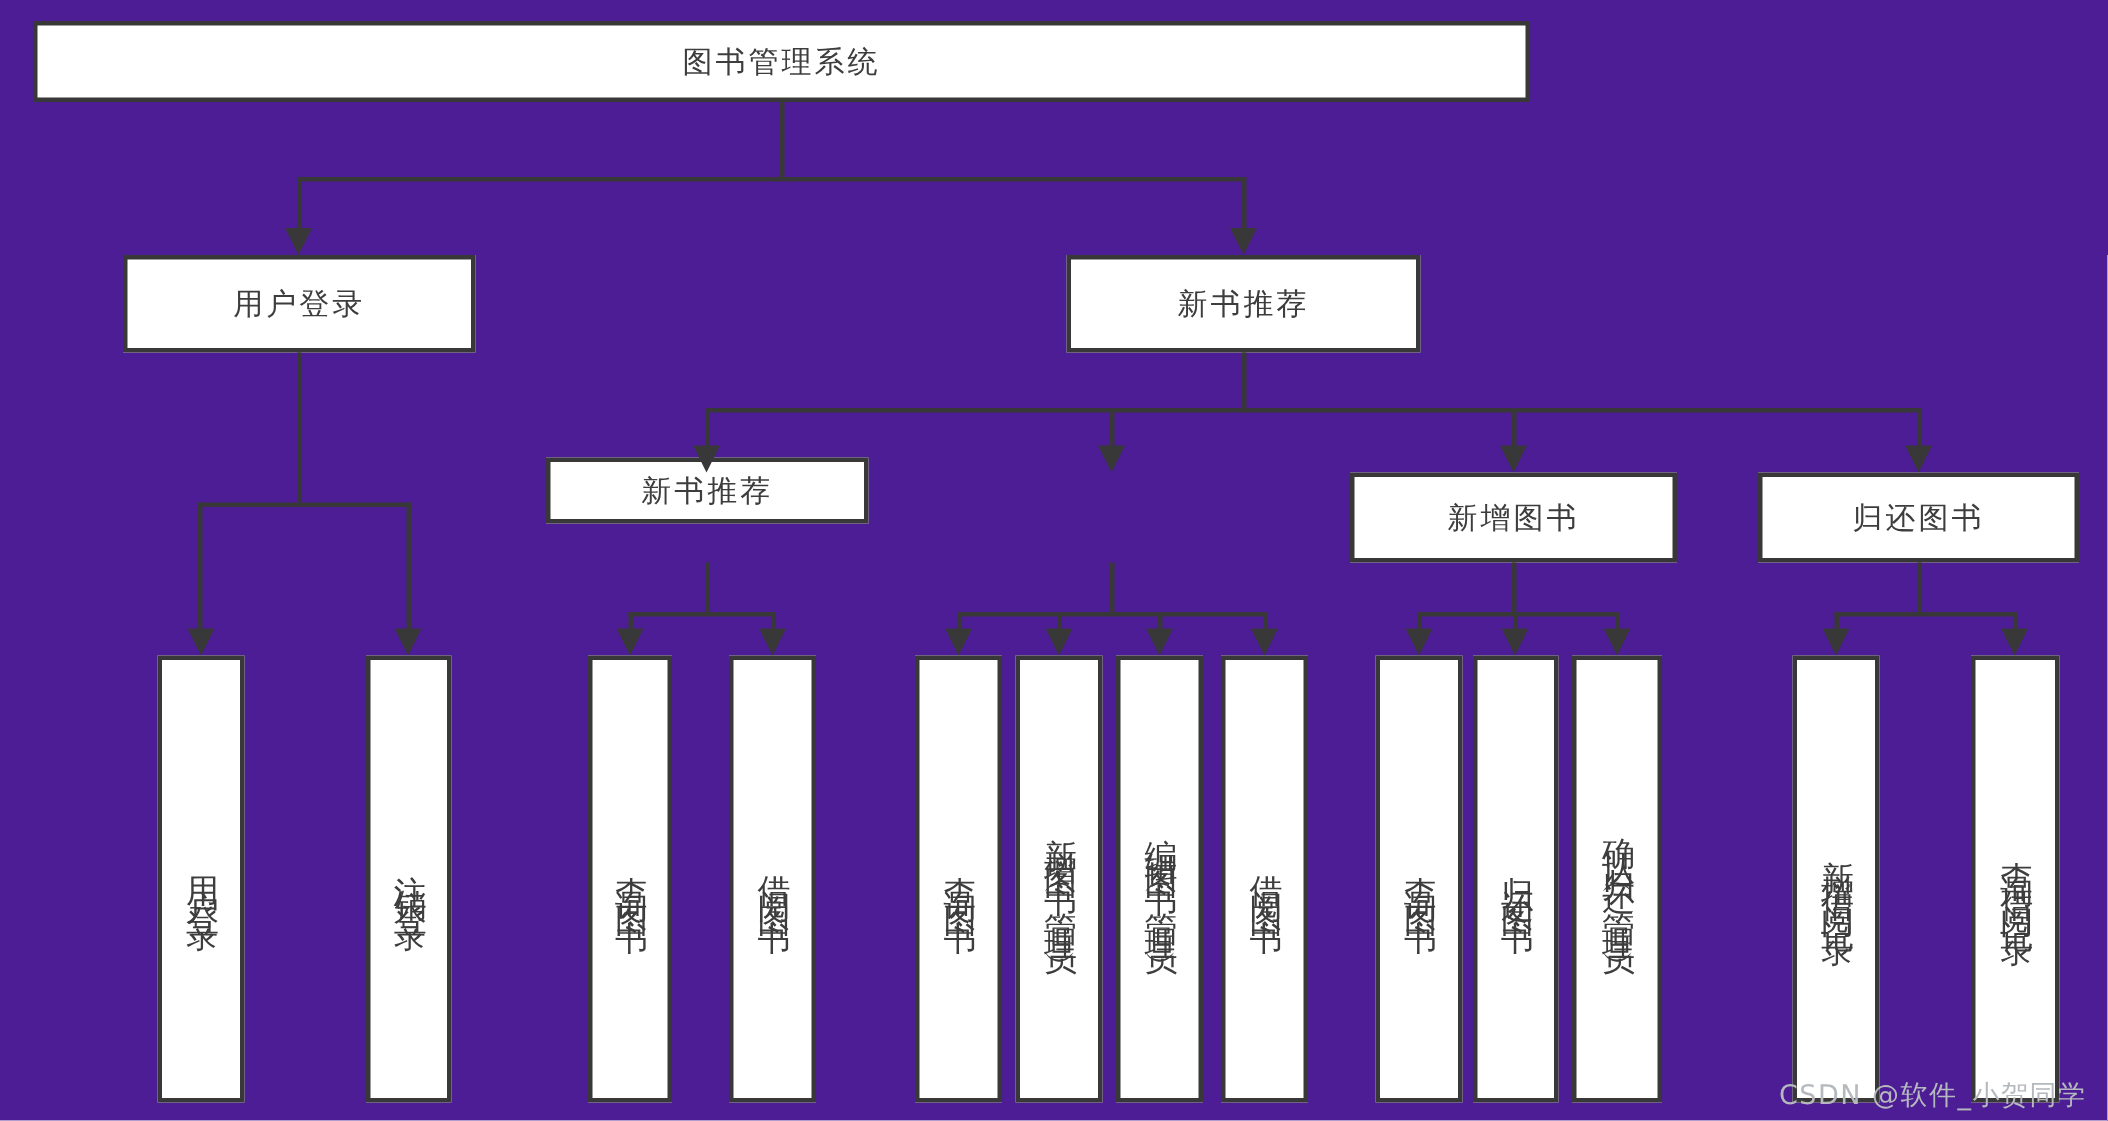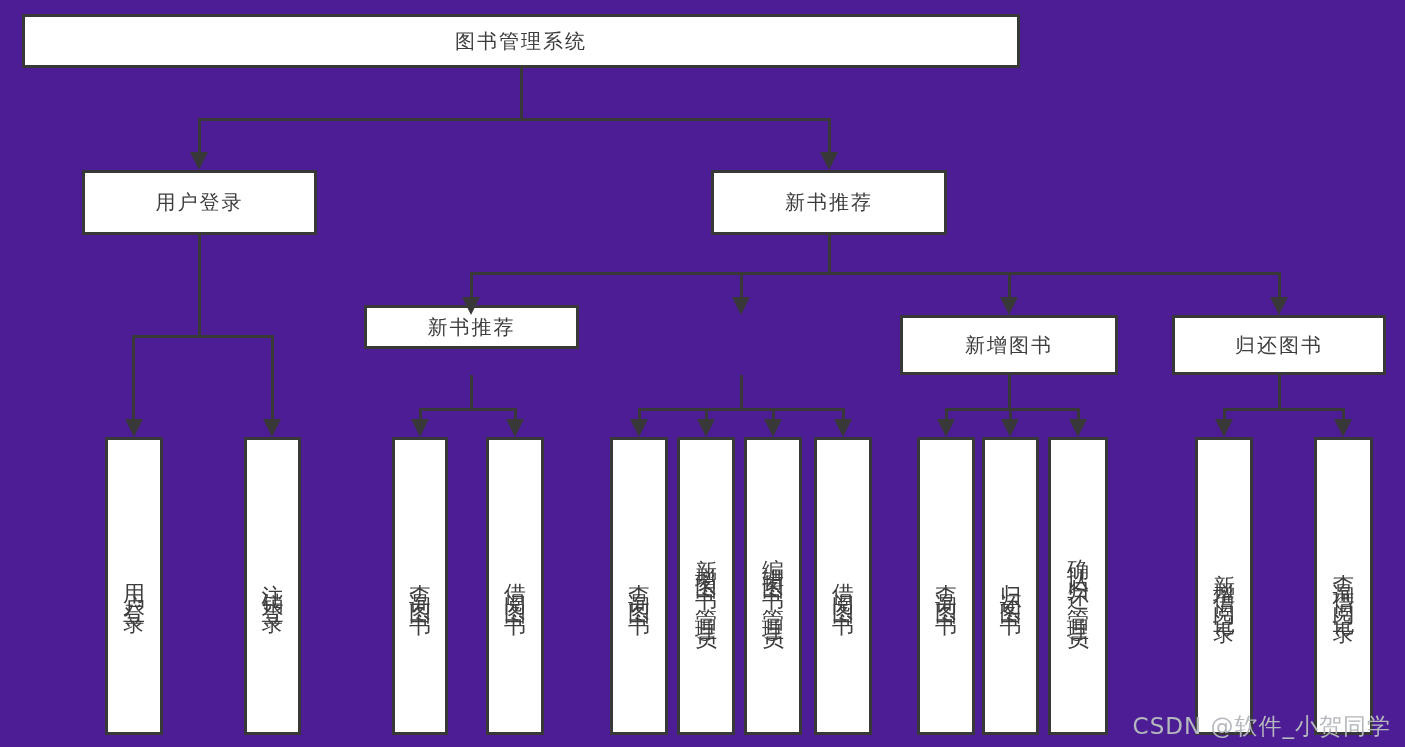--- a/index.html
+++ b/index.html
@@ -18,21 +18,21 @@
     font-size:22px;letter-spacing:10px;line-height:1;color:#3d3d3d;
   }
   .vline{position:absolute;width:3px;background:#383838;}
   .hline{position:absolute;height:3px;background:#383838;}
   .arrow{
     position:absolute;width:0;height:0;
     border-left:9px solid transparent;border-right:9px solid transparent;
     border-top:18px solid #383838;
   }
   .watermark{
-    position:absolute;right:14px;bottom:5px;font-size:23px;letter-spacing:1px;
+    position:absolute;right:14px;bottom:5px;font-size:18px;letter-spacing:1px;
     color:#b5b8bd;white-space:nowrap;
   }
 </style>
 </head>
 <body>
 
 <div class="canvas">
 
   <div class="node hnode" style="left:22px;top:14px;width:998px;height:54px">
     <span>图书管理系统</span>

